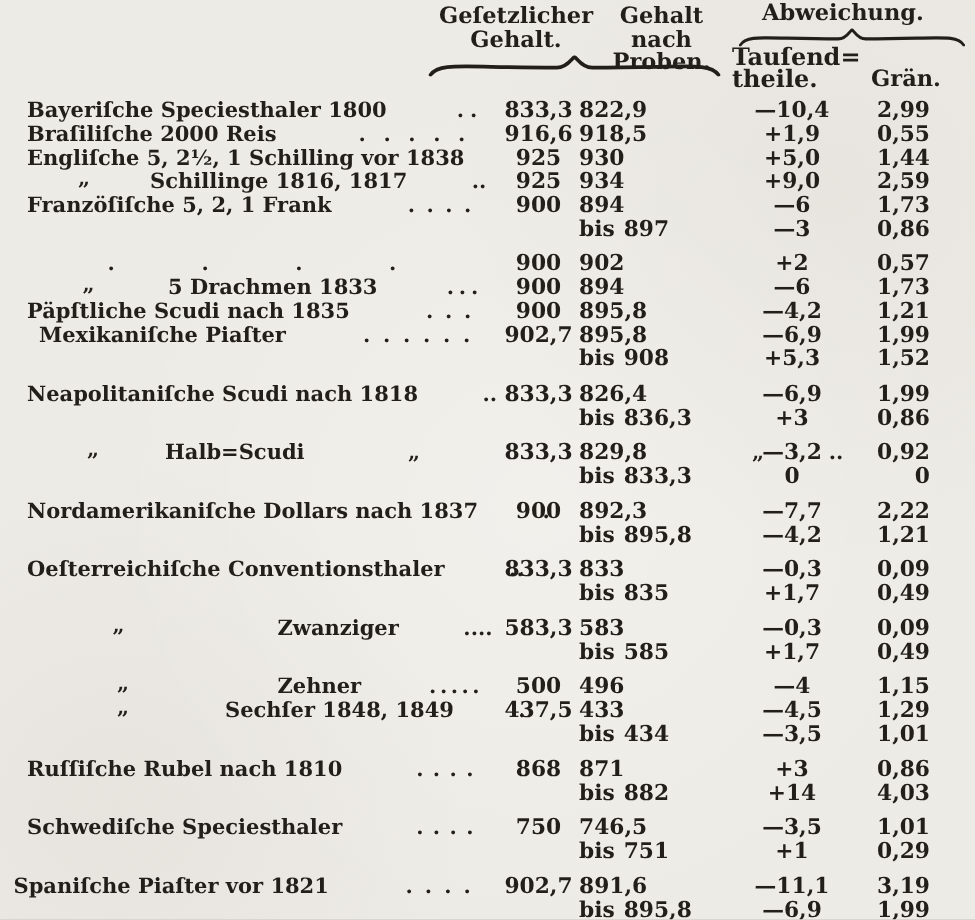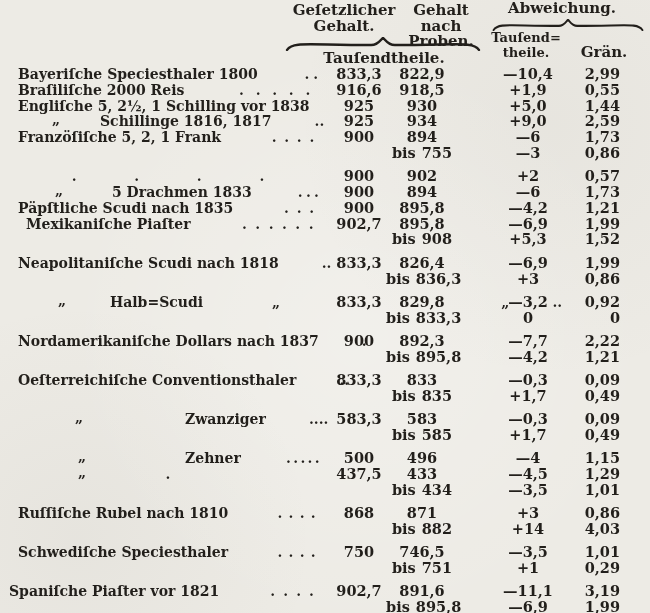--- a/index.html
+++ b/index.html
@@ -20,36 +20,36 @@
   .thead{position:relative;height:64px;font-size:15px;}
   .hcol{position:absolute;text-align:center;line-height:15.5px;}
   .hcol span{display:block;}
   #h-legal{left:284px;top:3px;width:120px;}
   #h-proben{left:396px;top:3px;width:90px;}
   #h-dev{left:504px;top:1px;width:116px;}
   .brace{position:absolute;color:#221f1b;}
   #br-left{left:285px;top:37px;width:196px;height:14px;}
   #br-right{left:492px;top:19px;width:152px;height:12px;}
   #h-unit{position:absolute;left:300px;top:49px;width:168px;text-align:center;}
-  #h-sub1{position:absolute;left:488px;top:30px;width:76px;text-align:center;line-height:15px;font-size:13px;}
+  #h-sub1{position:absolute;left:488px;top:30px;width:76px;line-height:15px;font-size:16px;}
   #h-sub1 span{display:block;}
   #h-sub2{position:absolute;left:574px;top:43px;width:60px;text-align:center;}
   
   .tbody{padding-top:2px;}
   .row{display:flex;align-items:baseline;height:15.8px;font-size:14.5px;line-height:15.8px;}
   .row.gap{margin-top:7.5px;}
   .lbl{width:332px;position:relative;display:flex;align-items:baseline;font-size:14px;gap:29px;}
   .q{position:absolute;top:-2px;}
   .nm{white-space:pre;}
   .sfx{margin-left:40px;word-spacing:32px;white-space:pre;}
   .dots{flex:1;display:flex;justify-content:space-evenly;margin:0 10px 0 14px;}
   .dots i{font-style:normal;}
   .c{white-space:pre;}
   .legal{width:54px;text-align:center;}
-  .proben{width:96px;text-align:center;padding-right:24px;box-sizing:border-box;}
+  .proben{width:96px;text-align:left;padding-right:24px;box-sizing:border-box;}
   .proben .bisw{margin-right:6px;}
   .dev{width:92px;text-align:center;}
   .graen{flex:1;text-align:right;padding-right:30px;}
 </style>
 </head>
 <body>
 
 <div class="page">
 
   <header class="thead">
@@ -59,21 +59,20 @@
     </div>
     <div class="hcol" id="h-dev">Abweichung.</div>
     <div class="hcol" id="h-proben">
       <span>Gehalt nach</span>
       <span>Proben.</span>
     </div>
 
     <svg class="brace" id="br-left" viewBox="0 0 200 13" preserveAspectRatio="none">
       <path d="M2,12 C8,4 22,7.5 88,7.5 C95,7.5 98,2 100,0.8 C102,2 105,7.5 112,7.5 C178,7.5 192,4 198,12" fill="none" stroke="currentColor" stroke-width="2.3" stroke-linecap="round"></path>
     </svg>
-    <div id="h-unit">Tauſendtheile.</div>
 
     <svg class="brace" id="br-right" viewBox="0 0 200 13" preserveAspectRatio="none">
       <path d="M2,12 C8,4 22,7.5 88,7.5 C95,7.5 98,2 100,0.8 C102,2 105,7.5 112,7.5 C178,7.5 192,4 198,12" fill="none" stroke="currentColor" stroke-width="2.3" stroke-linecap="round"></path>
     </svg>
     <div id="h-sub1">
       <span>Tauſend=</span>
       <span>theile.</span>
     </div>
     <div id="h-sub2">Grän.</div>
   </header>
@@ -142,21 +141,21 @@
           </span>
         </div>
         <div class="c legal">900</div>
         <div class="c proben"><span>894</span></div>
         <div class="c dev">—6</div>
         <div class="c graen">1,73</div>
       </div>
       <div class="row">
         <div class="lbl"></div>
         <div class="c legal"></div>
-        <div class="c proben"><span class="bisw">bis</span><span>755</span></div>
+        <div class="c proben"><span class="bisw">bis</span><span>897</span></div>
         <div class="c dev">—3</div>
         <div class="c graen">0,86</div>
       </div>
       <div class="row gap">
         <div class="lbl">
           <span class="dots">
             <i>.</i>
             <i>.</i>
             <i>.</i>
             <i>.</i>
@@ -337,20 +336,21 @@
           </span>
         </div>
         <div class="c legal">500</div>
         <div class="c proben"><span>496</span></div>
         <div class="c dev">—4</div>
         <div class="c graen">1,15</div>
       </div>
       <div class="row">
         <div class="lbl">
           <span class="q" style="left: 78px;">„</span>
+          <span class="nm" style="margin-left: 150px;">Sechſer 1848, 1849</span>
           <span class="dots">
             <i>.</i>
           </span>
         </div>
         <div class="c legal">437,5</div>
         <div class="c proben"><span>433</span></div>
         <div class="c dev">—4,5</div>
         <div class="c graen">1,29</div>
       </div>
       <div class="row">

